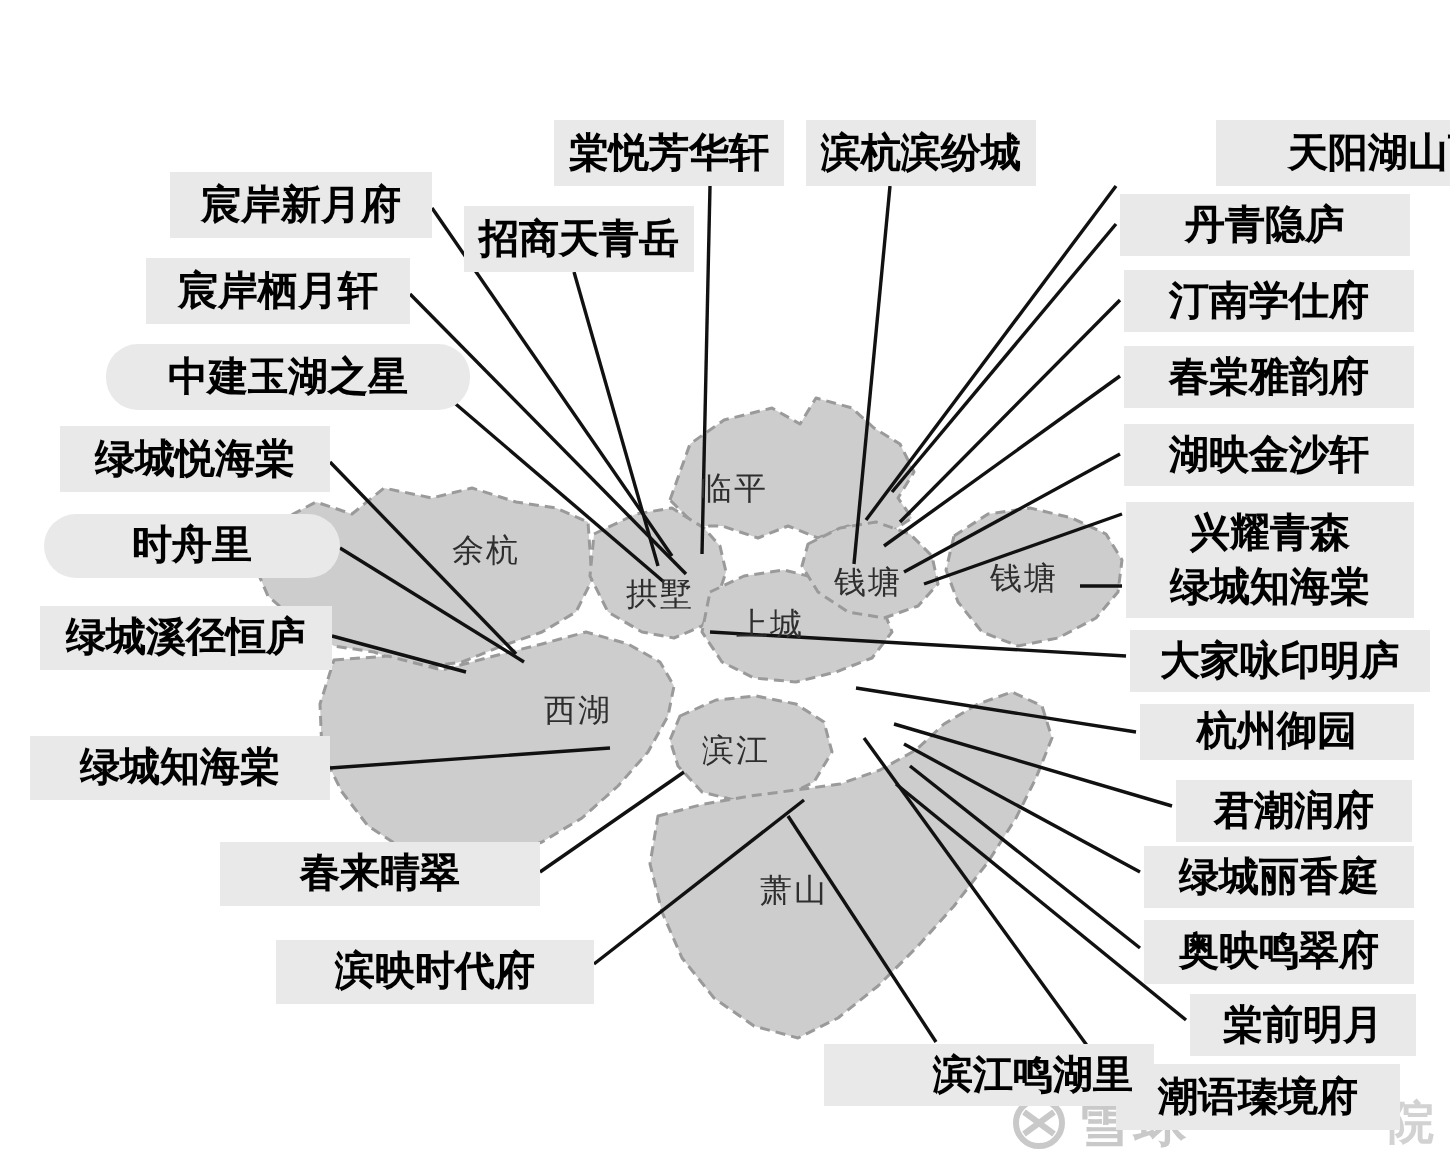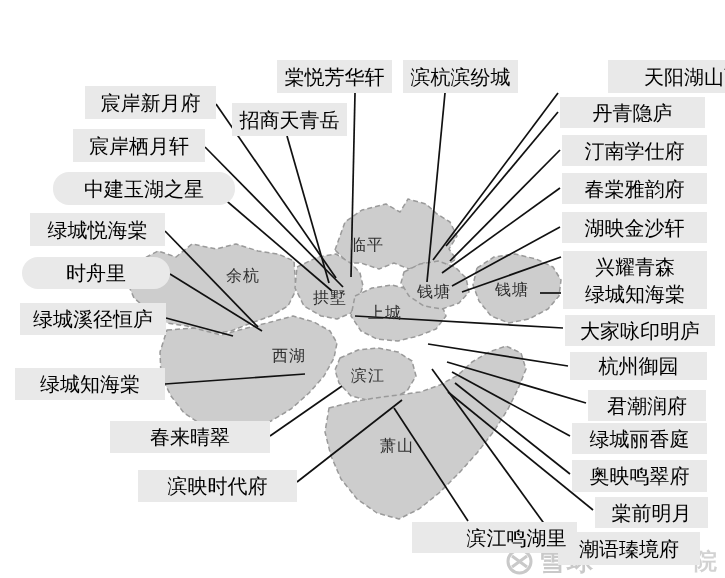--- a/index.html
+++ b/index.html
@@ -14,21 +14,21 @@
   svg.maplayer{position:absolute;left:0;top:0;z-index:2;}
   .district-shape{fill:#cdcdcd;stroke:#9a9a9a;stroke-width:1.5;
     stroke-dasharray:5 3;stroke-linejoin:round;}
   .leader{stroke:#111;stroke-width:1.7;}
   .district-name{
     position:absolute;transform:translate(-50%,-50%);z-index:3;
     font-size:16px;color:#2e2e2e;white-space:nowrap;letter-spacing:1px;
   }
   .project-label{
     position:absolute;z-index:4;background:#e9e9e9;color:#000;
-    font-weight:400;font-size:20px;line-height:1;white-space:nowrap;
+    font-weight:700;font-size:20px;line-height:1;white-space:nowrap;
     display:flex;align-items:center;justify-content:center;
   }
   .watermark{
     position:absolute;z-index:1;display:flex;align-items:center;gap:6px;
     color:#c9c9c9;font-weight:700;font-size:26px;letter-spacing:2px;
   }
   .watermark .tail{position:absolute;left:188px;top:2px;font-size:23px;color:#d2d2d2;}
 </style>
 </head>
 <body>

